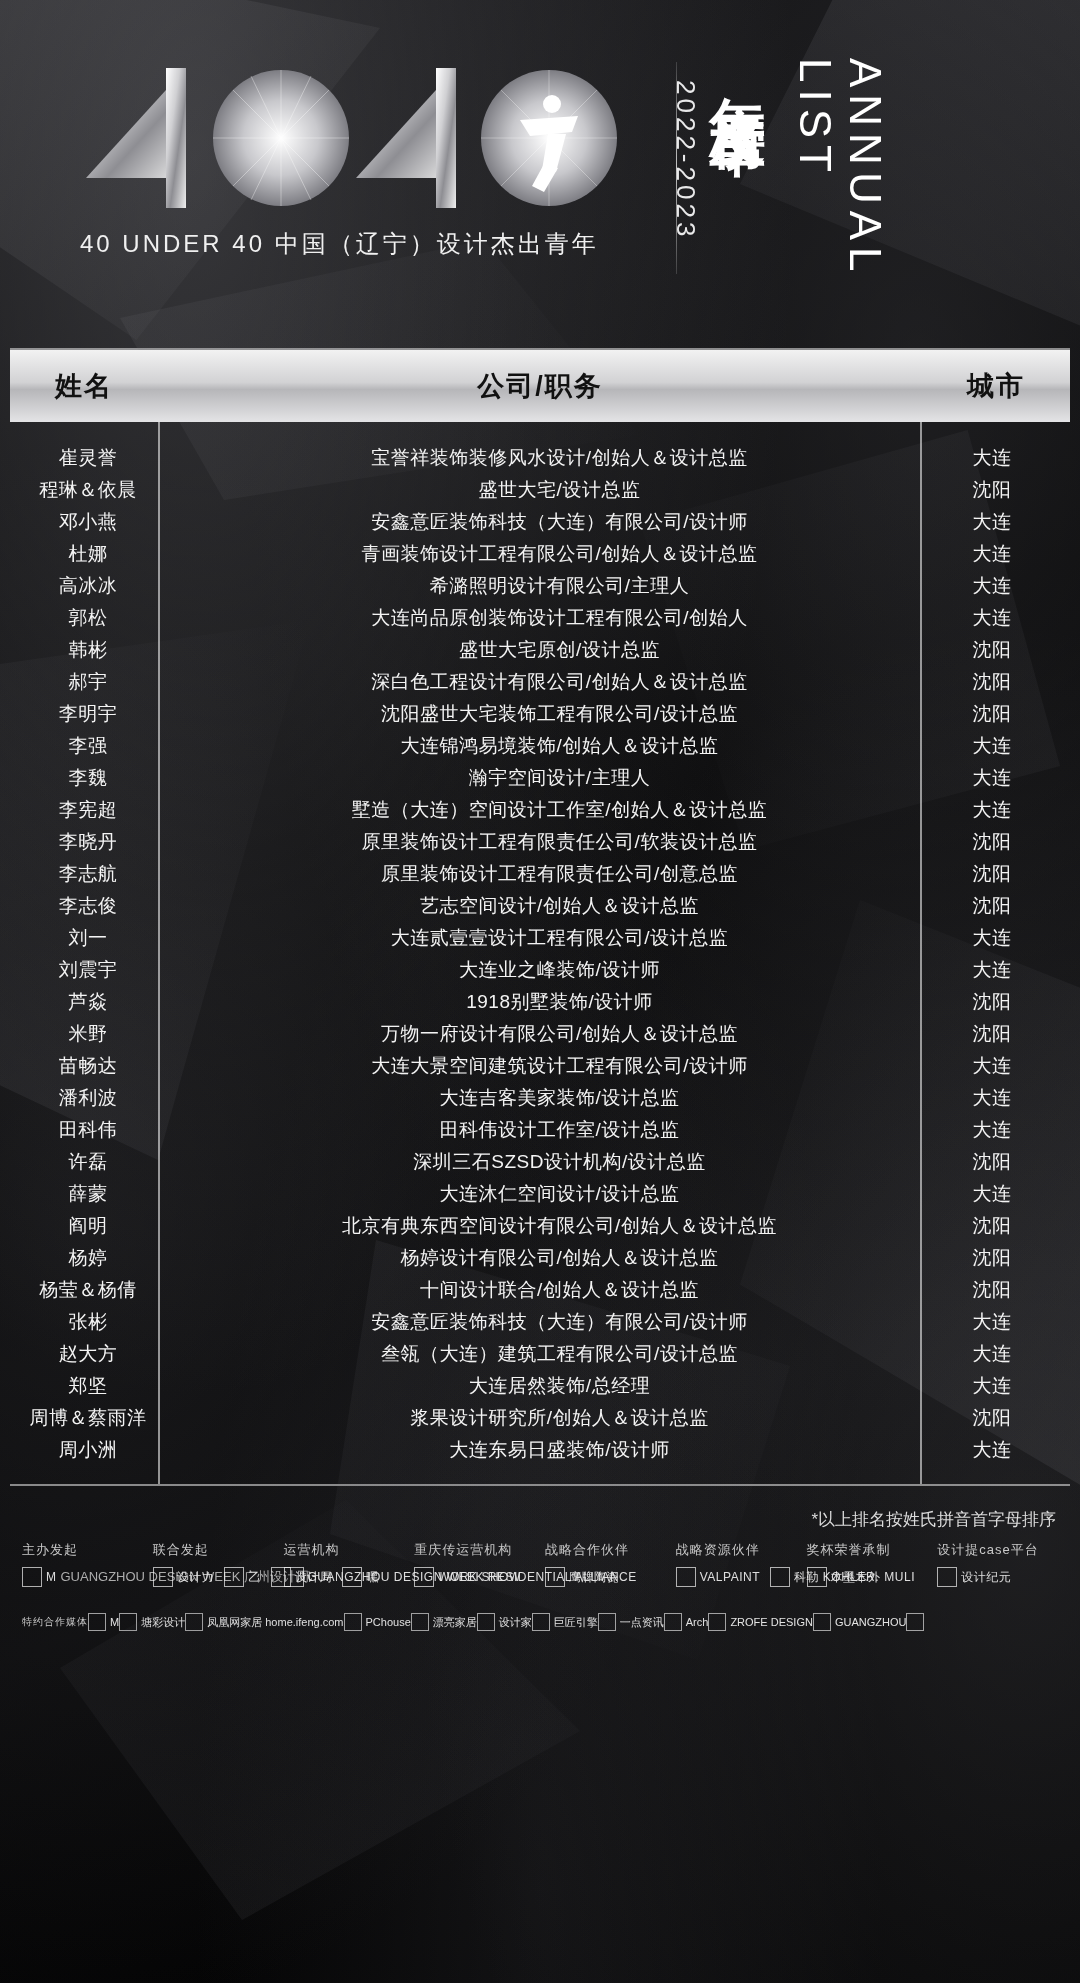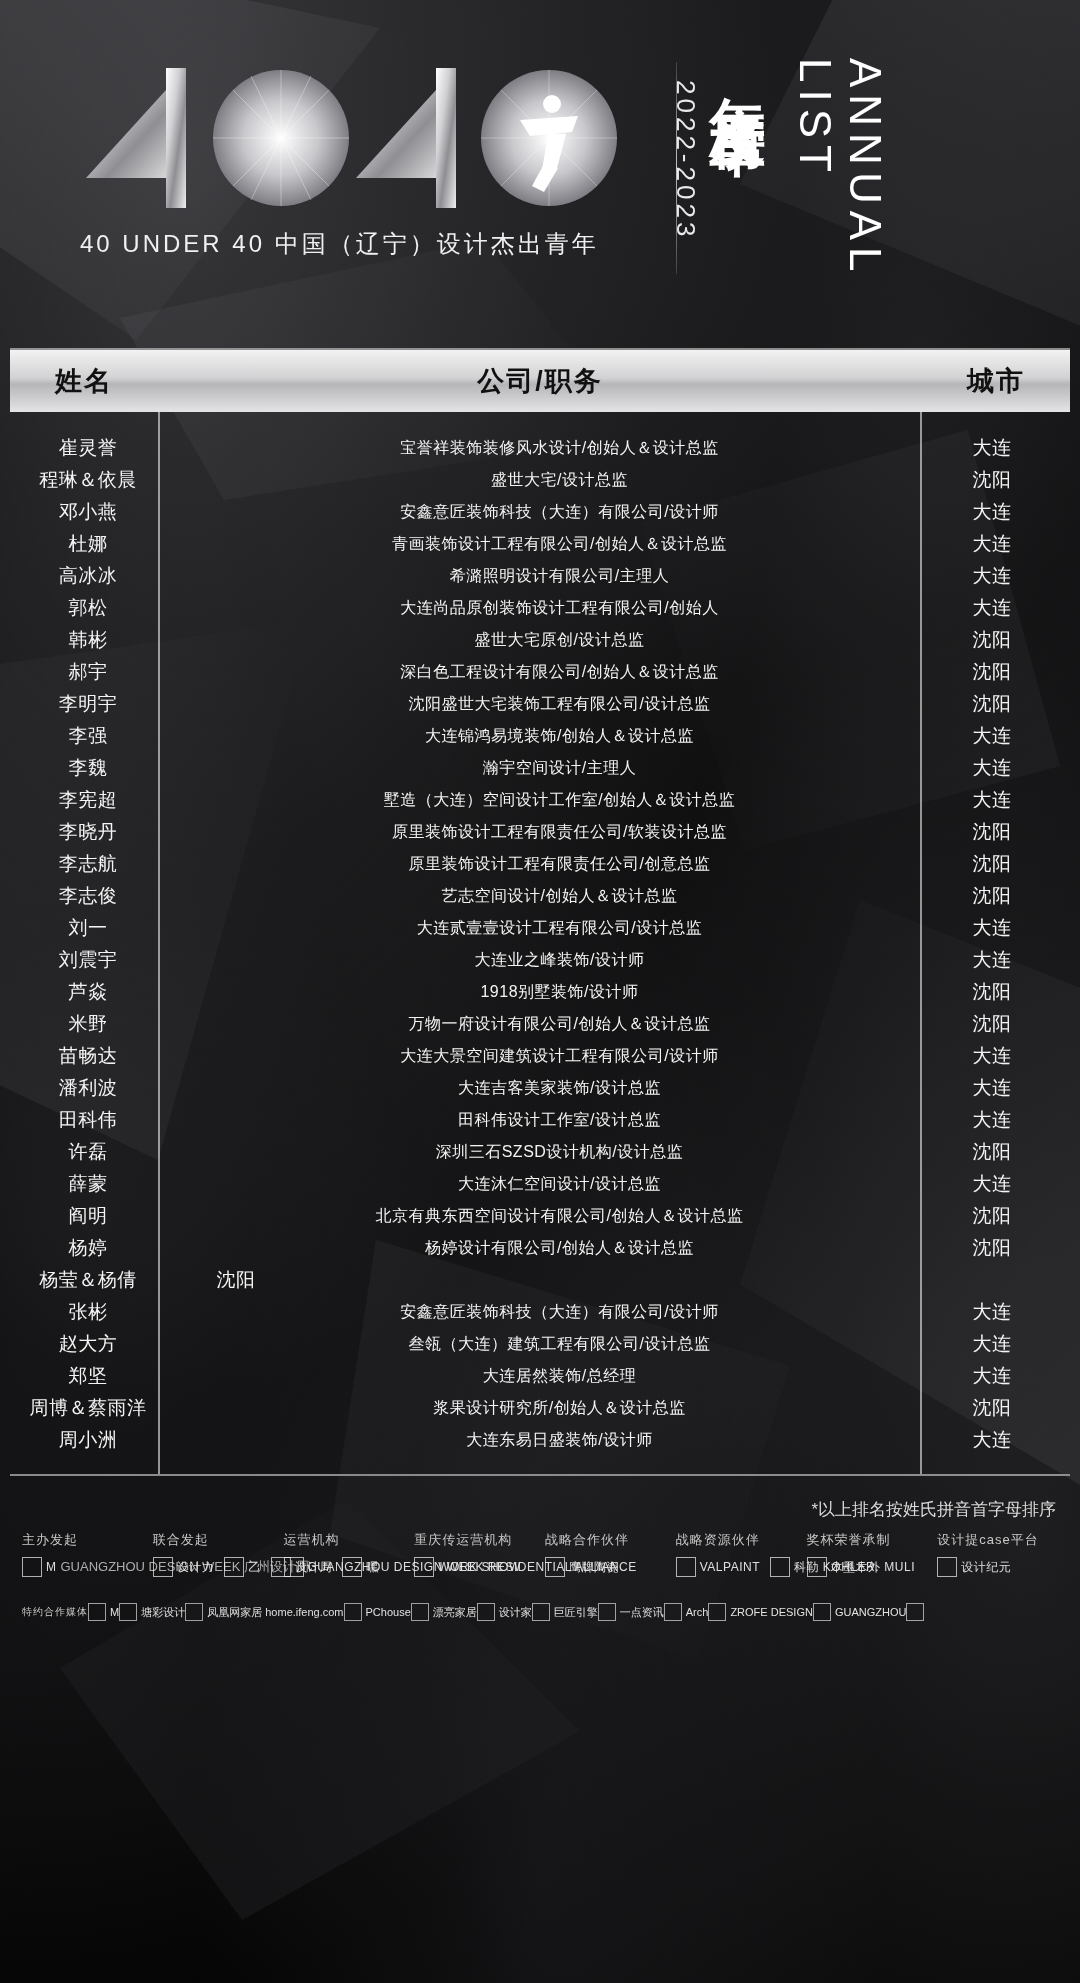--- a/index.html
+++ b/index.html
@@ -136,21 +136,21 @@
     font-family: "Liberation Sans", sans-serif;
   }
 
   
   .table-wrap {
     position: relative;
     margin: 0 10px;
   }
   .thead {
     display: flex;
-    height: 62px;
+    height: 72px;
     background: linear-gradient(180deg, #f2f2f2 0%, #d2d2d4 45%, #b6b6b9 55%, #e4e4e6 100%);
     color: #111;
     align-items: center;
   }
   .thead .cell {
     text-align: center;
     font-size: 27px;
     font-weight: 700;
     letter-spacing: 2px;
   }
@@ -180,21 +180,21 @@
   }
   .row .cell {
     text-align: center;
     font-size: 19px;
     color: #f4f4f4;
     letter-spacing: 0.5px;
     line-height: 28px;
     white-space: nowrap;
     overflow: hidden;
   }
-  .row .c-comp { font-size: 16px; padding-left: 39px; }
+  .row .c-comp { font-size: 19px; padding-left: 39px; }
 
   .rule {
     height: 2px;
     background: rgba(255,255,255,0.5);
     margin: 0 10px;
   }
   .rule.top { margin-top: 0; }
   .note {
     text-align: right;
     padding: 22px 24px 6px 0;
@@ -499,20 +499,21 @@
           <div class="cell c-comp">北京有典东西空间设计有限公司/创始人＆设计总监</div>
           <div class="cell c-city">沈阳</div>
         </div>
         <div class="row">
           <div class="cell c-name">杨婷</div>
           <div class="cell c-comp">杨婷设计有限公司/创始人＆设计总监</div>
           <div class="cell c-city">沈阳</div>
         </div>
         <div class="row">
           <div class="cell c-name">杨莹＆杨倩</div>
+          <div class="cell c-comp">十间设计联合/创始人＆设计总监</div>
           <div class="cell c-city">沈阳</div>
         </div>
         <div class="row">
           <div class="cell c-name">张彬</div>
           <div class="cell c-comp">安鑫意匠装饰科技（大连）有限公司/设计师</div>
           <div class="cell c-city">大连</div>
         </div>
         <div class="row">
           <div class="cell c-name">赵大方</div>
           <div class="cell c-comp">叁瓴（大连）建筑工程有限公司/设计总监</div>

